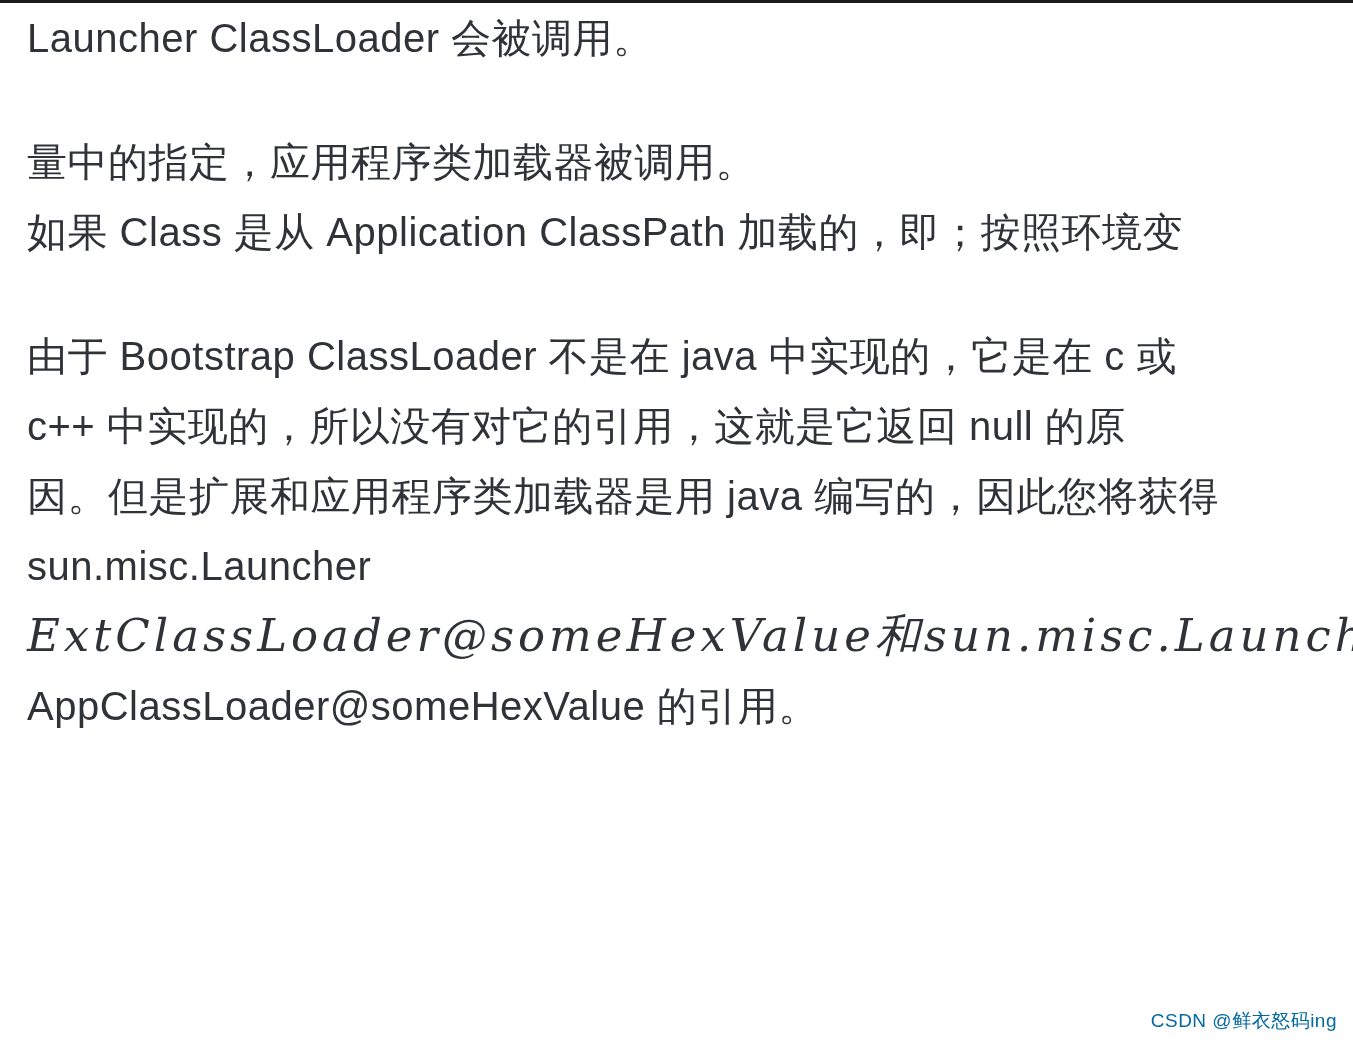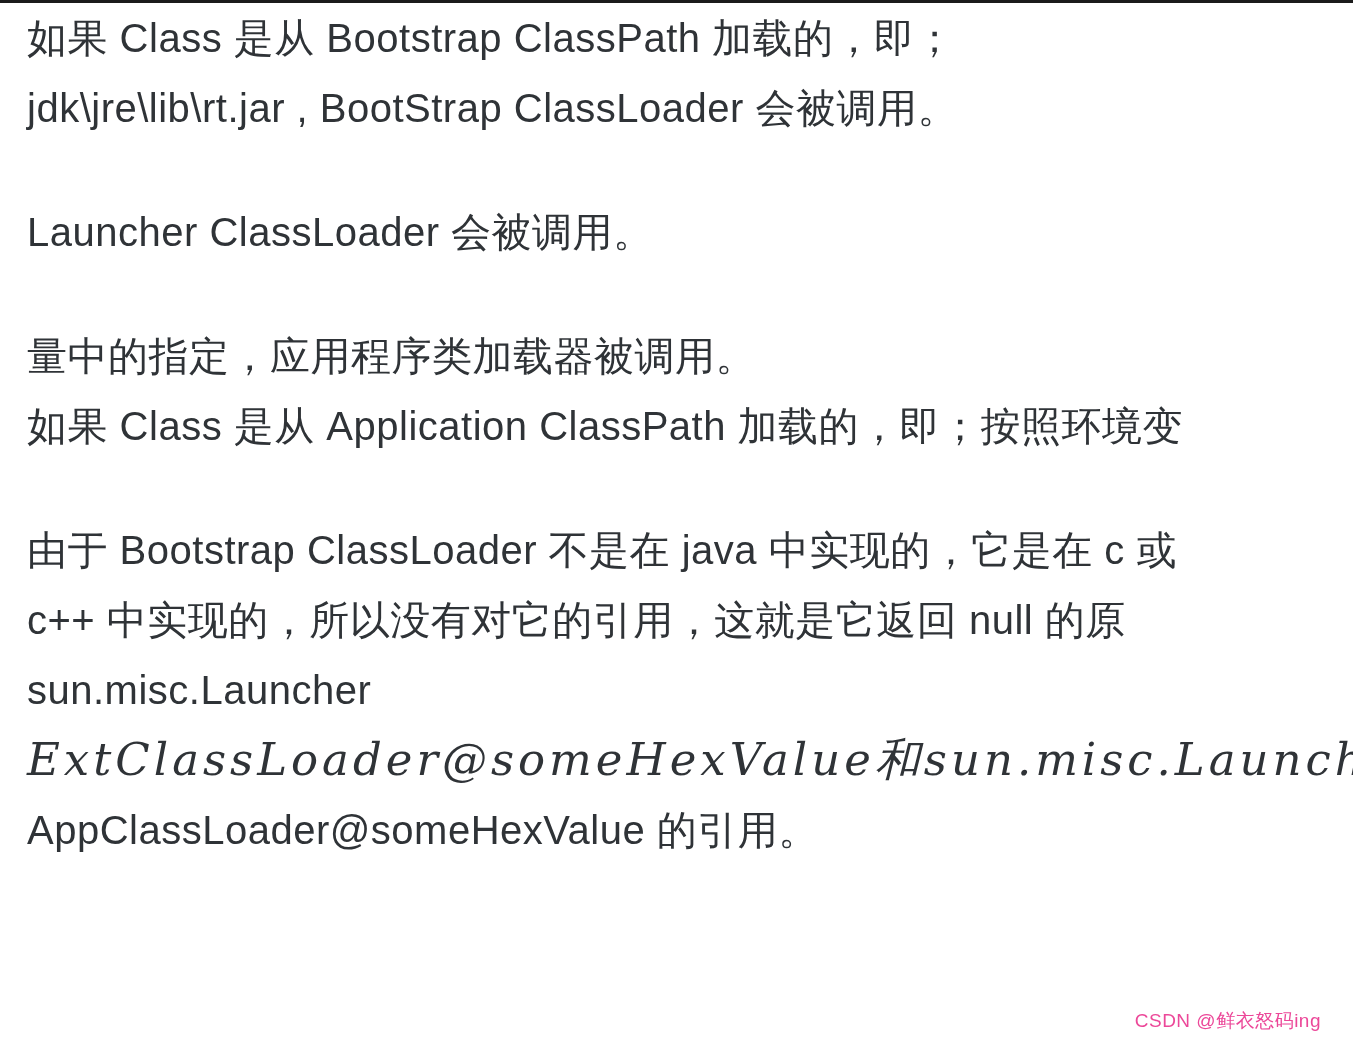--- a/index.html
+++ b/index.html
@@ -35,52 +35,49 @@
     white-space: nowrap;
   }
   .math {
     font-family: "DejaVu Serif", serif;
     font-style: italic;
     font-size: 45px;
     letter-spacing: 4px;
   }
   .watermark {
     position: absolute;
-    right: 32px;
+    right: 16px;
     top: 1008px;
     font-size: 19px;
     letter-spacing: 0.5px;
-    color: #ec4899;
+    color: #0369a1;
     font-family: "Liberation Sans", "DejaVu Sans", sans-serif;
   }
 </style>
 </head>
 <body>
 
 <div class="top-border"></div>
 
 <main class="article">
 
-  <p>
-    <span class="ln">如果 Class 是从 Bootstrap ClassPath 加载的，即；</span>
-    <span class="ln">jdk\jre\lib\rt.jar , BootStrap ClassLoader 会被调用。</span>
-  </p>
 
   <p>
     <span class="ln">Launcher ClassLoader 会被调用。</span>
   </p>
 
   <p>
     <span class="ln">量中的指定，应用程序类加载器被调用。</span>
     <span class="ln">如果 Class 是从 Application ClassPath 加载的，即；按照环境变</span>
   </p>
 
   <p>
     <span class="ln">由于 Bootstrap ClassLoader 不是在 java 中实现的，它是在 c 或</span>
     <span class="ln">c++ 中实现的，所以没有对它的引用，这就是它返回 null 的原</span>
+    <span class="ln">因。但是扩展和应用程序类加载器是用 java 编写的，因此您将获得</span>
     <span class="ln">sun.misc.Launcher</span>
     <span class="ln math">ExtClassLoader@someHexValue和sun.misc.Launcher</span>
     <span class="ln">AppClassLoader@someHexValue 的引用。</span>
   </p>
 
 </main>
 
 <div class="watermark">CSDN @鲜衣怒码ing</div>
 
 </body></html>

